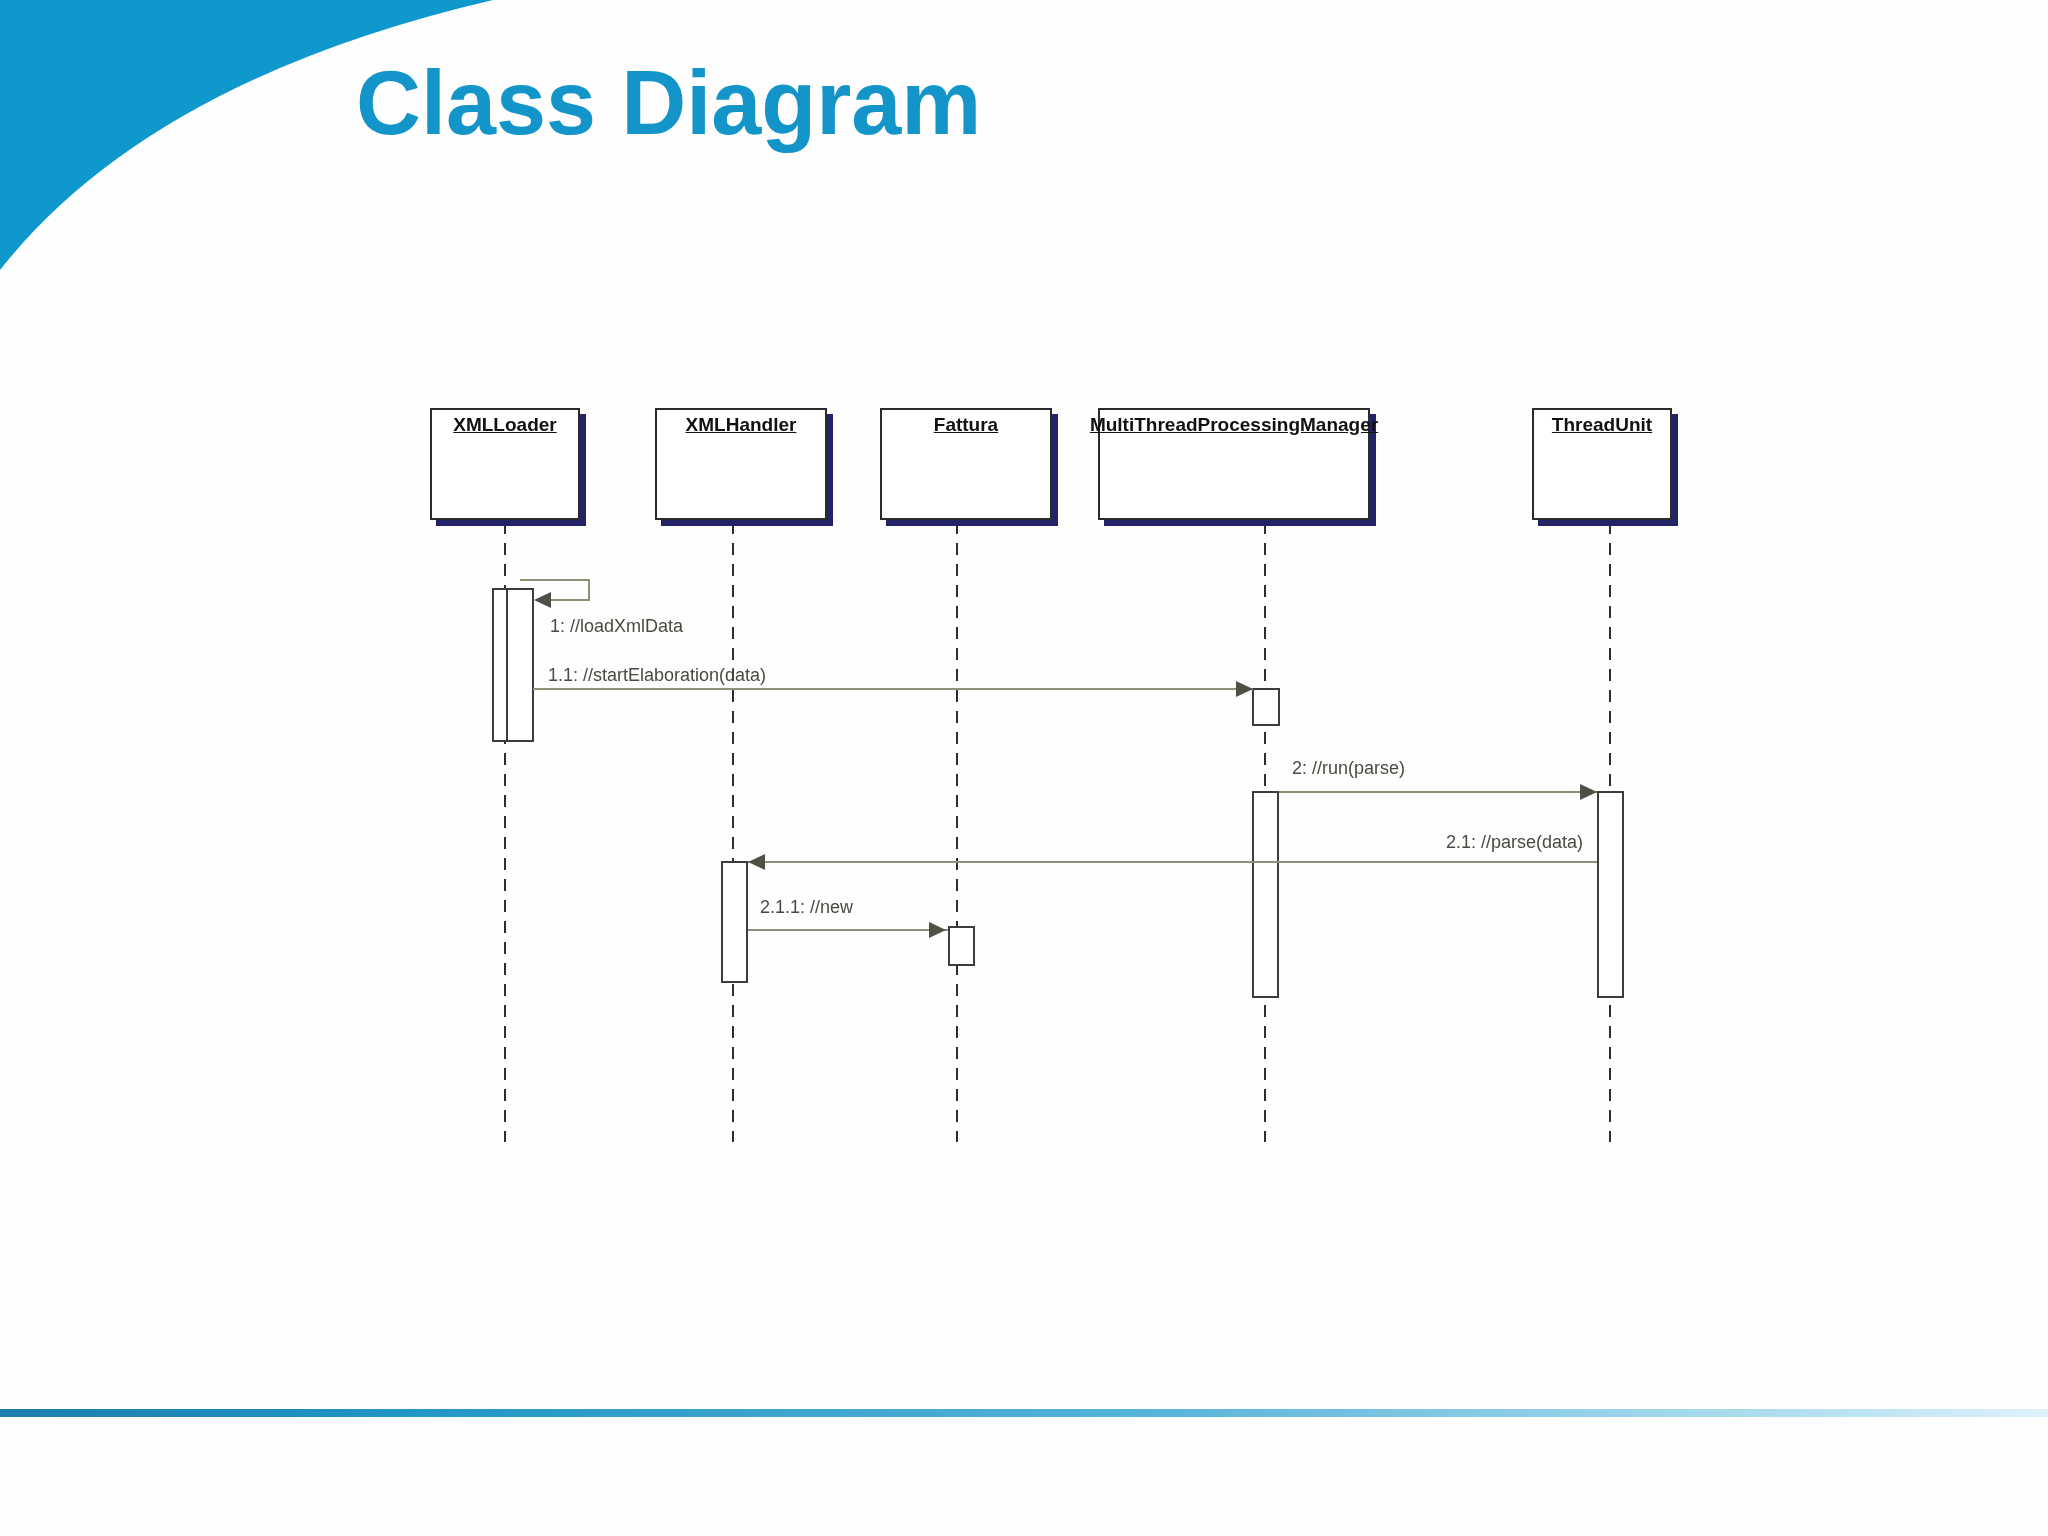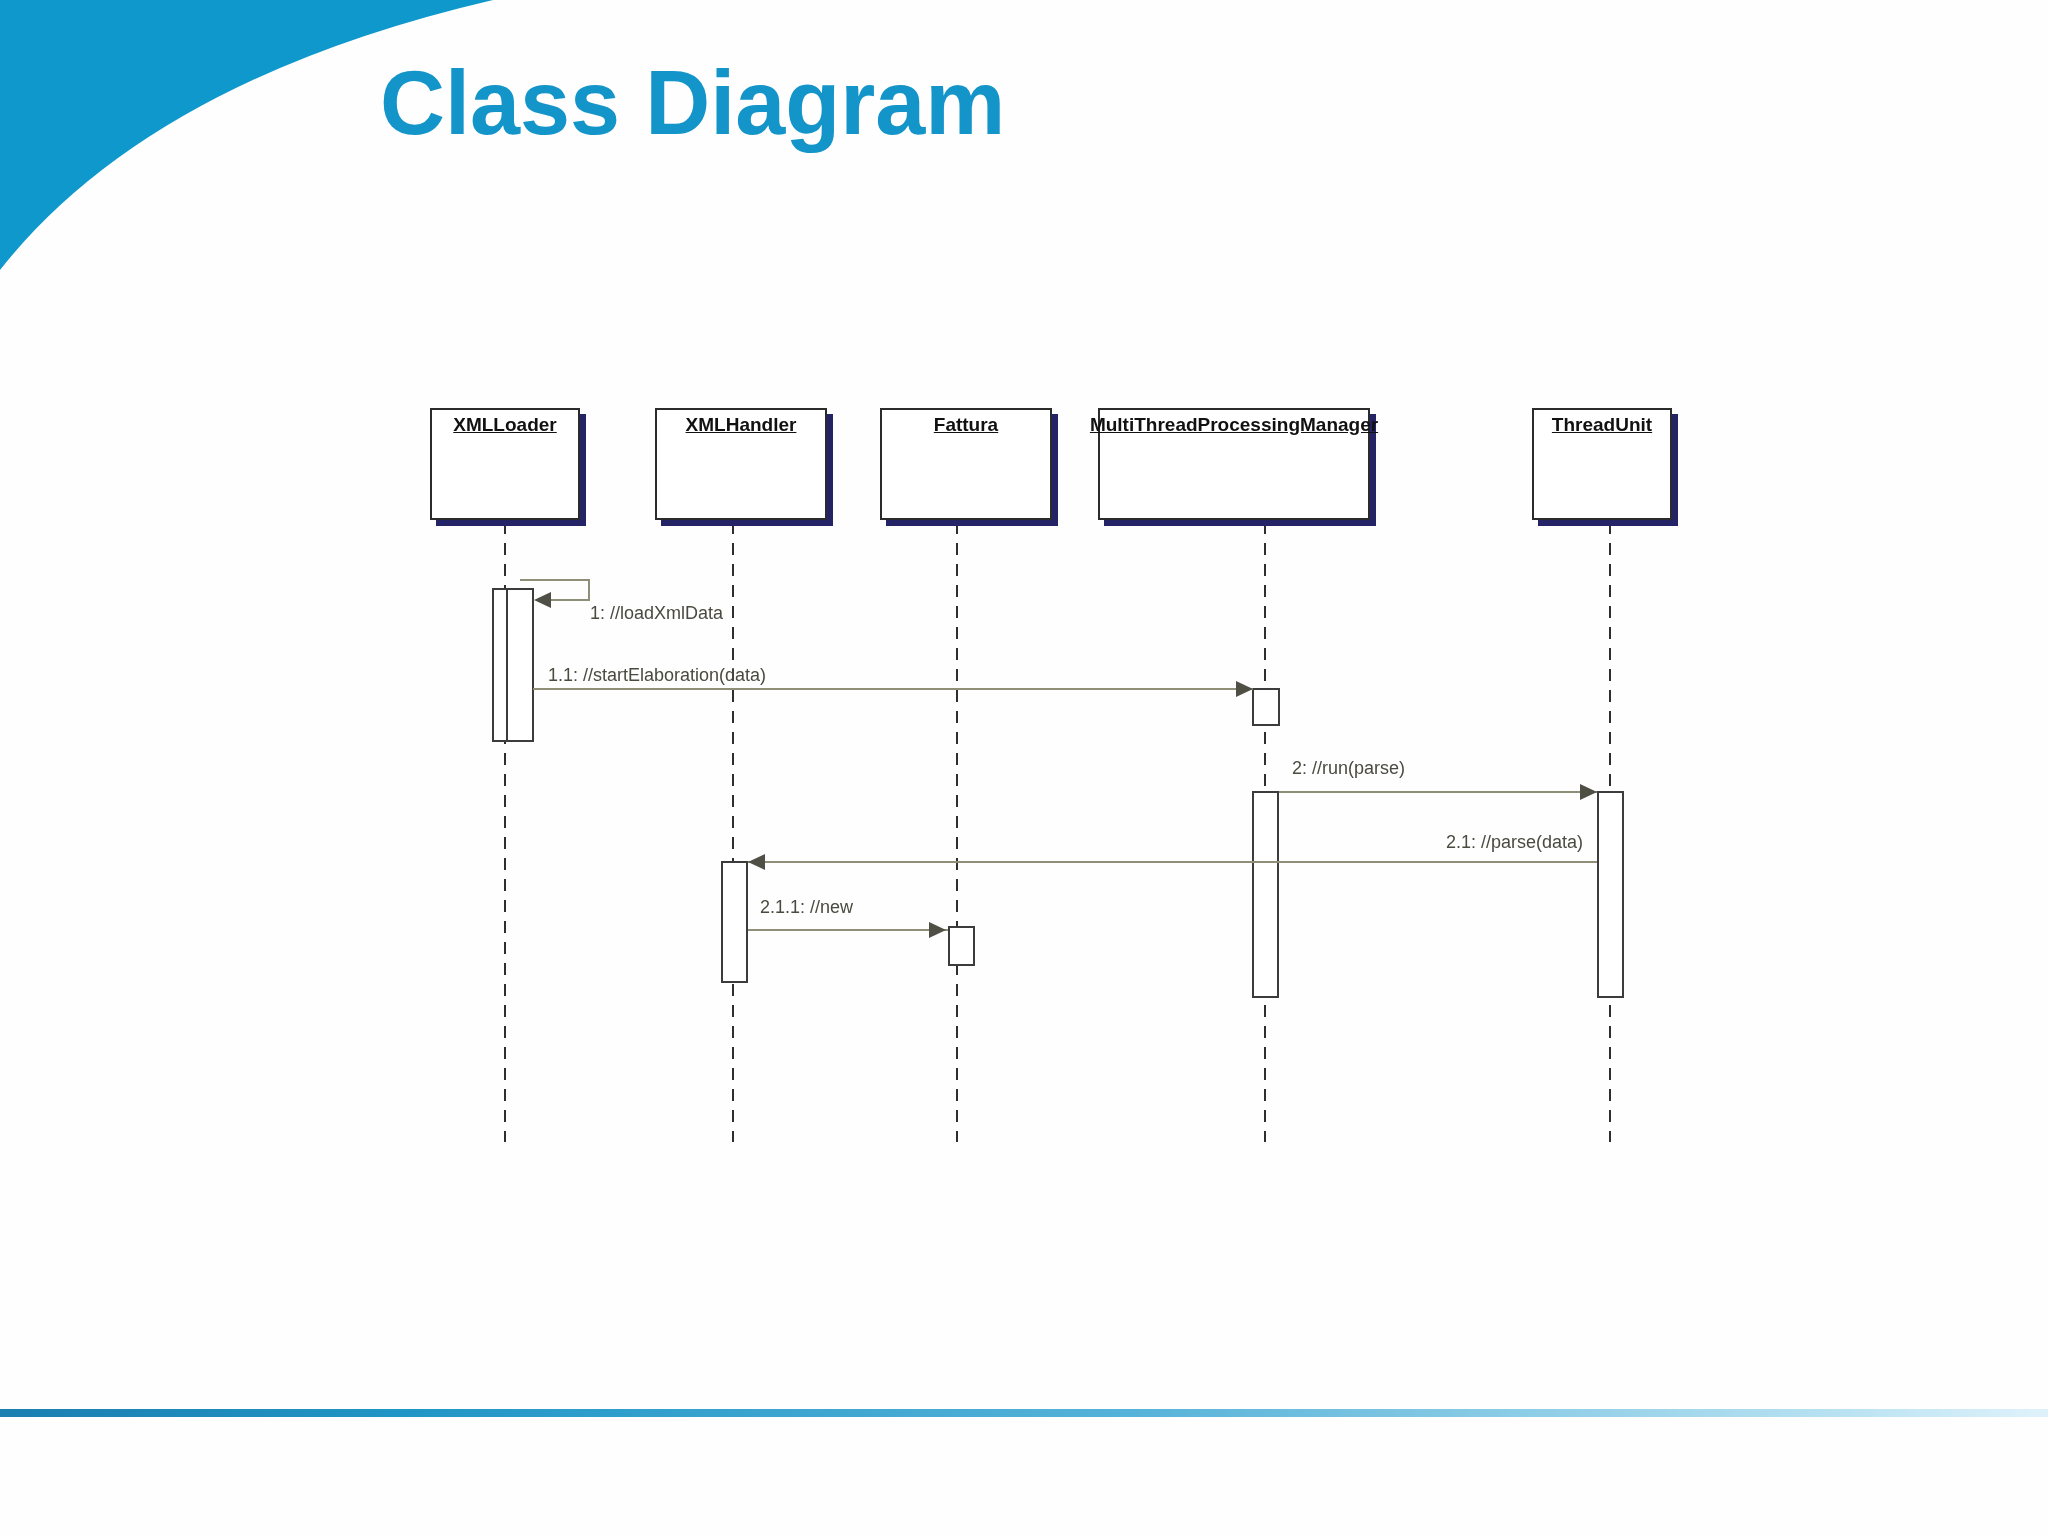--- a/index.html
+++ b/index.html
@@ -7,21 +7,20 @@
   body { font-family:"Liberation Sans", sans-serif; }
   .slide {
     position:relative; width:2048px; height:1536px;
     background:#fefefe; overflow:hidden;
   }
   .swoosh { position:absolute; left:0; top:0; width:520px; height:300px; }
   .page-title {
     position:absolute; left:356px; top:52px;
     font-size:90px; font-weight:bold; color:#1495c9; letter-spacing:0px;
     white-space:nowrap;
-    margin-left:24px;
   }
   
   .class-box {
     position:absolute; top:408px; height:112px;
     background:#ffffff; border:2px solid #2b2b2b;
     box-shadow:6px 6px 0 #232366;
     display:flex; justify-content:center; align-items:flex-start;
     padding-top:4px;
   }
   .class-name {
@@ -93,21 +92,21 @@
   <div class="activation" style="left:1252px; top:688px; width:28px; height:38px;"></div>
   <div class="activation" style="left:1252px; top:791px; width:27px; height:207px;"></div>
   <div class="activation" style="left:1597px; top:791px; width:27px; height:207px;"></div>
   <div class="activation" style="left:721px;  top:861px; width:27px; height:122px;"></div>
   <div class="activation" style="left:948px;  top:926px; width:27px; height:40px;"></div>
 
   <div class="msg-line" style="left:520px; top:579px; width:70px;"></div>
   <div class="msg-vline" style="left:588px; top:579px; height:22px;"></div>
   <div class="msg-line" style="left:548px; top:599px; width:42px;"></div>
   <div class="arrow-left" style="left:534px; top:592px;"></div>
-  <div class="msg-label" style="left:550px; top:603px;margin-left:40px;">1: //loadXmlData</div>
+  <div class="msg-label" style="left:550px; top:616px;">1: //loadXmlData</div>
 
   <div class="msg-line" style="left:533px; top:688px; width:720px;"></div>
   <div class="arrow-right" style="left:1236px; top:681px;"></div>
   <div class="msg-label" style="left:548px; top:649px;margin-top:16px;">1.1: //startElaboration(data)</div>
 
   <div class="msg-line" style="left:1279px; top:791px; width:318px;"></div>
   <div class="arrow-right" style="left:1580px; top:784px;"></div>
   <div class="msg-label" style="left:1292px; top:758px;">2: //run(parse)</div>
 
   <div class="msg-line" style="left:748px; top:861px; width:849px;"></div>

